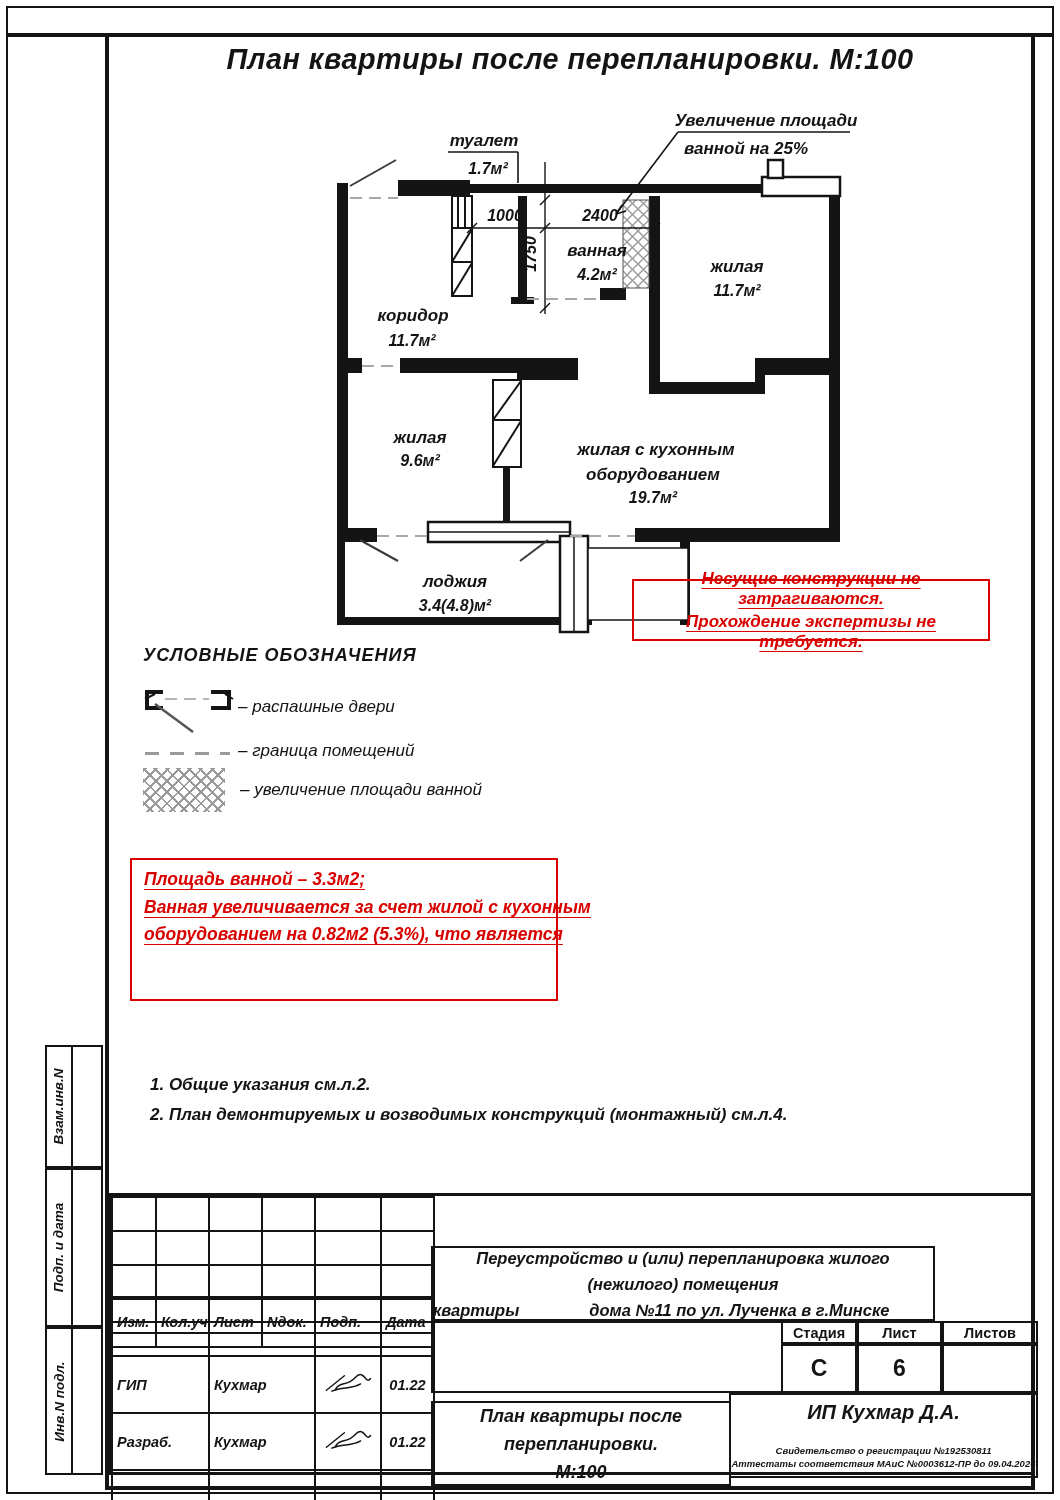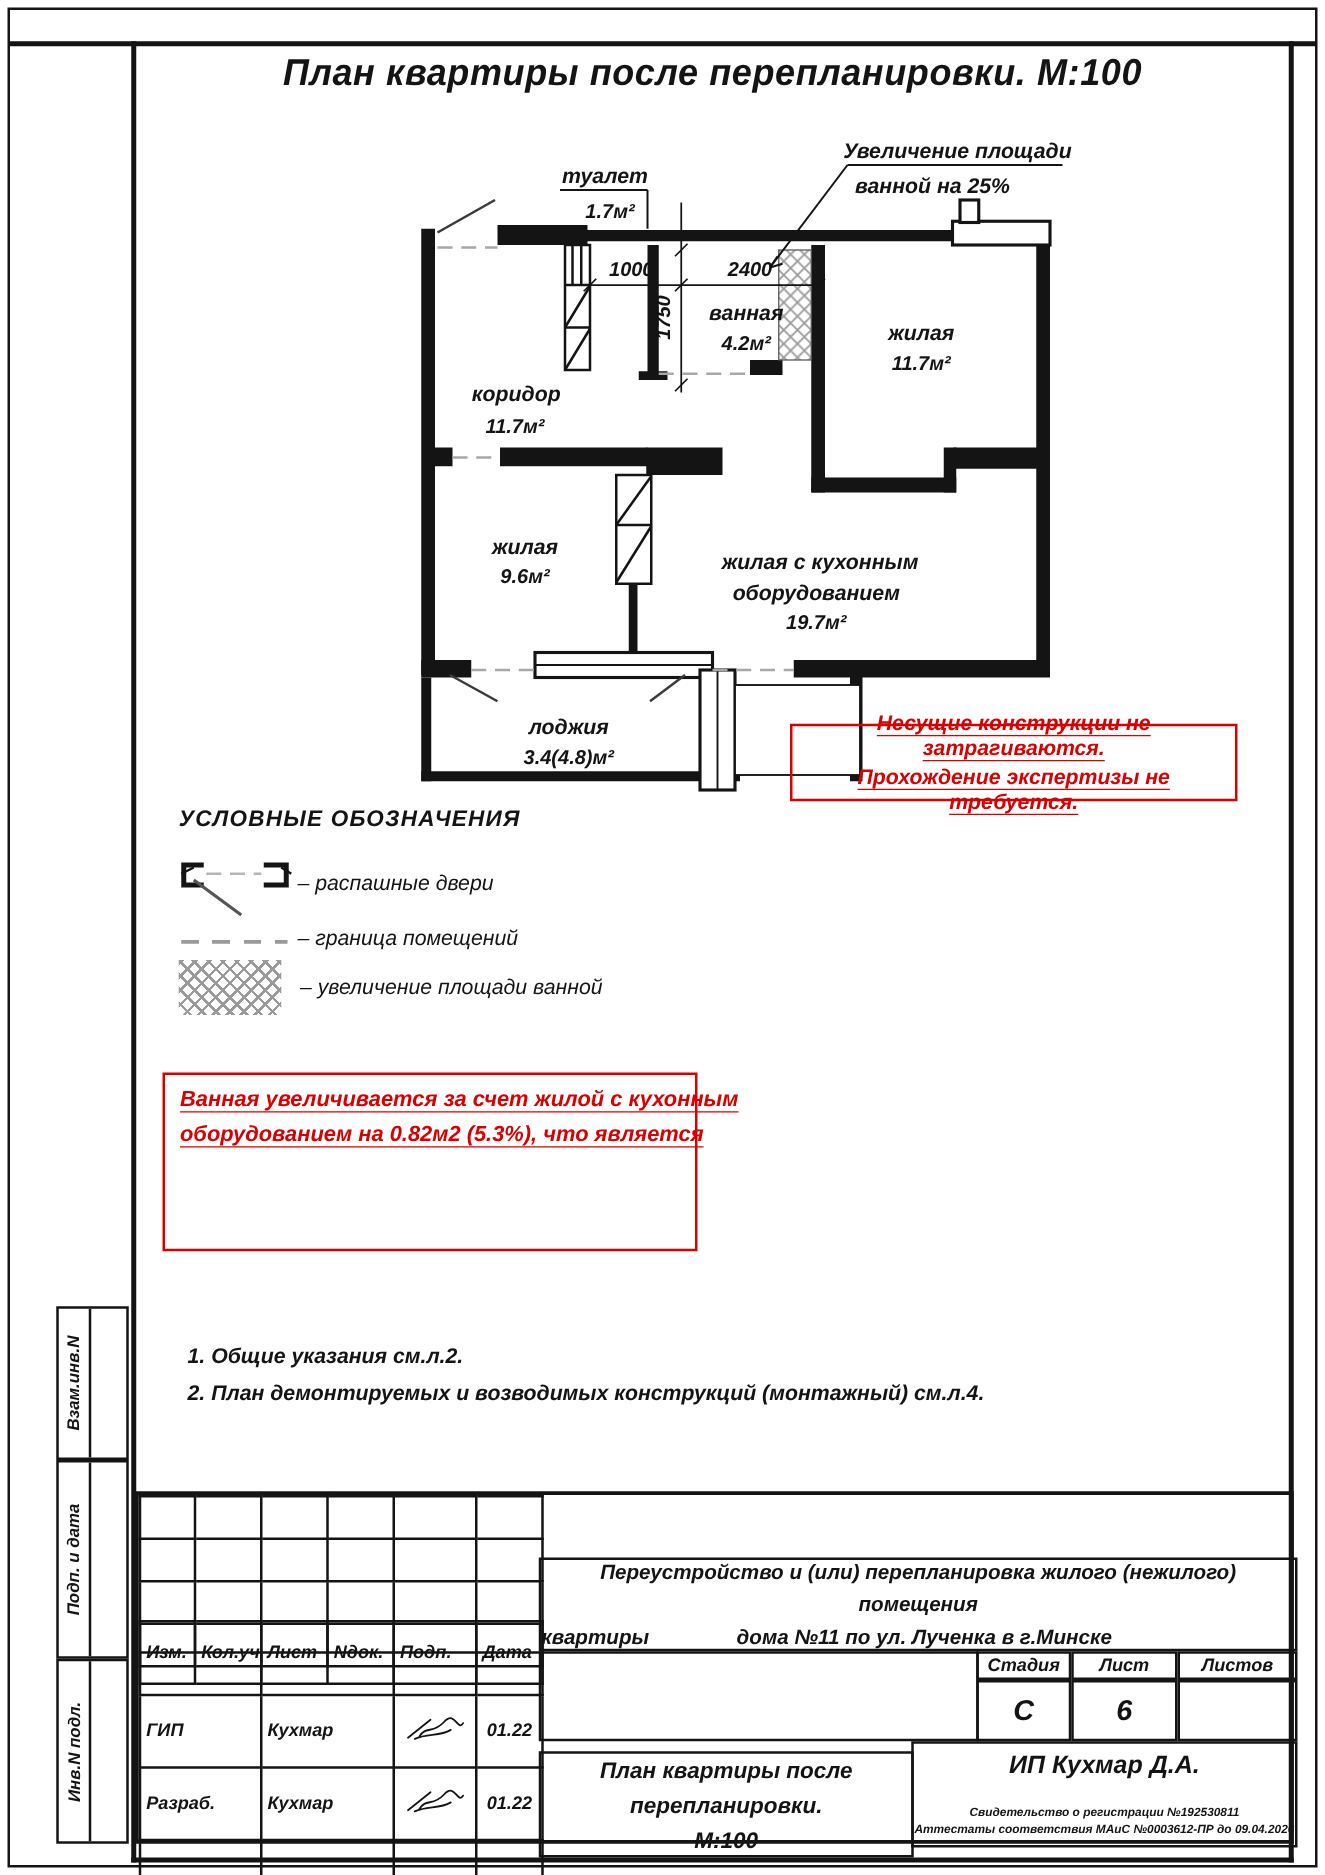--- a/index.html
+++ b/index.html
@@ -43,21 +43,21 @@
   
   .stamp{position:absolute;left:108px;top:1193px;width:927px;height:282px;border:3px solid #141414;box-sizing:border-box;}
   .stamp table{border-collapse:collapse;table-layout:fixed;position:absolute;left:0;}
   .stamp td{border:2px solid #141414;padding:16px 4px;font-size:14.5px;font-style:italic;font-weight:600;overflow:hidden;white-space:nowrap;}
   .scell{position:absolute;border:2.5px solid #141414;box-sizing:border-box;}
   .project{display:flex;flex-direction:column;justify-content:center;text-align:center;
     font-size:16.5px;font-style:italic;font-weight:600;line-height:26px;}
   .pline2{display:flex;gap:70px;}
   .stage-grid{display:grid;grid-template-columns:76px 85px 1fr;grid-template-rows:23px 1fr;}
   .stage-grid>div{border:2px solid #141414;display:flex;align-items:center;justify-content:center;
-    font-style:italic;font-weight:600;font-size:14.5px;}
+    font-weight:600;font-size:14.5px;}
   .stage-grid>.val{font-size:23px;}
   .doc-title{display:flex;flex-direction:column;justify-content:center;text-align:center;
     font-size:18px;font-style:italic;font-weight:600;line-height:28px;}
   .firm{display:flex;flex-direction:column;justify-content:center;align-items:center;text-align:center;}
   .firm .fname{font-size:20px;font-style:italic;font-weight:600;margin-bottom:20px;}
   .firm .fcert{font-size:9.5px;font-style:italic;font-weight:600;line-height:13px;}
   .sig-svg path{stroke:#141414;stroke-width:1.6;fill:none;stroke-linecap:round;}
 </style>
 </head>
 <body>
@@ -206,20 +206,21 @@
   </svg>
   <div class="legend-label" style="left:238px;top:697px">– распашные двери</div>
 
   <div class="dash-swatch"></div>
   <div class="legend-label" style="left:238px;top:741px">– граница помещений</div>
 
   <div class="hatch-swatch"></div>
   <div class="legend-label" style="left:240px;top:780px">– увеличение площади ванной</div>
 
   <div class="rednote">
+    <div>Площадь ванной – 3.3м2;</div>
     <div>Ванная увеличивается за счет жилой с кухонным</div>
     <div>оборудованием на 0.82м2 (5.3%), что является</div>
   </div>
 
   <div class="notes">
     <div>1. Общие указания см.л.2.</div>
     <div>2. План демонтируемых и возводимых конструкций (монтажный) см.л.4.</div>
   </div>
 
   <div class="mcell" style="top:1045px;height:123px">
@@ -358,21 +359,21 @@
         <td style="text-align:center">
           <svg class="sig-svg" width="54" height="20" viewBox="0 0 60 22">
                 <path d="M6 19 L26 3 M16 18 C22 8 28 16 38 5 S50 14 55 6 M12 20 C24 15 34 18 44 12"></path>
               </svg>
         </td>
         <td style="text-align:center">01.22</td>
       </tr>
     </tbody>
       </table>
 
-    <div class="scell project" style="left:320px;top:50px;width:607px;height:75px">
+    <div class="scell project" style="left:320px;top:50px;width:504px;height:75px">
       <div>Переустройство и (или) перепланировка жилого (нежилого) помещения</div>
       <div class="pline2">
         <span>квартиры</span>
         <span>дома №11 по ул. Лученка в г.Минске</span>
       </div>
     </div>
 
     <div class="scell" style="left:320px;top:125px;width:352px;height:72px"></div>
 
     <div class="scell stage-grid" style="left:670px;top:125px;width:257px;height:72px;border-width:0">

